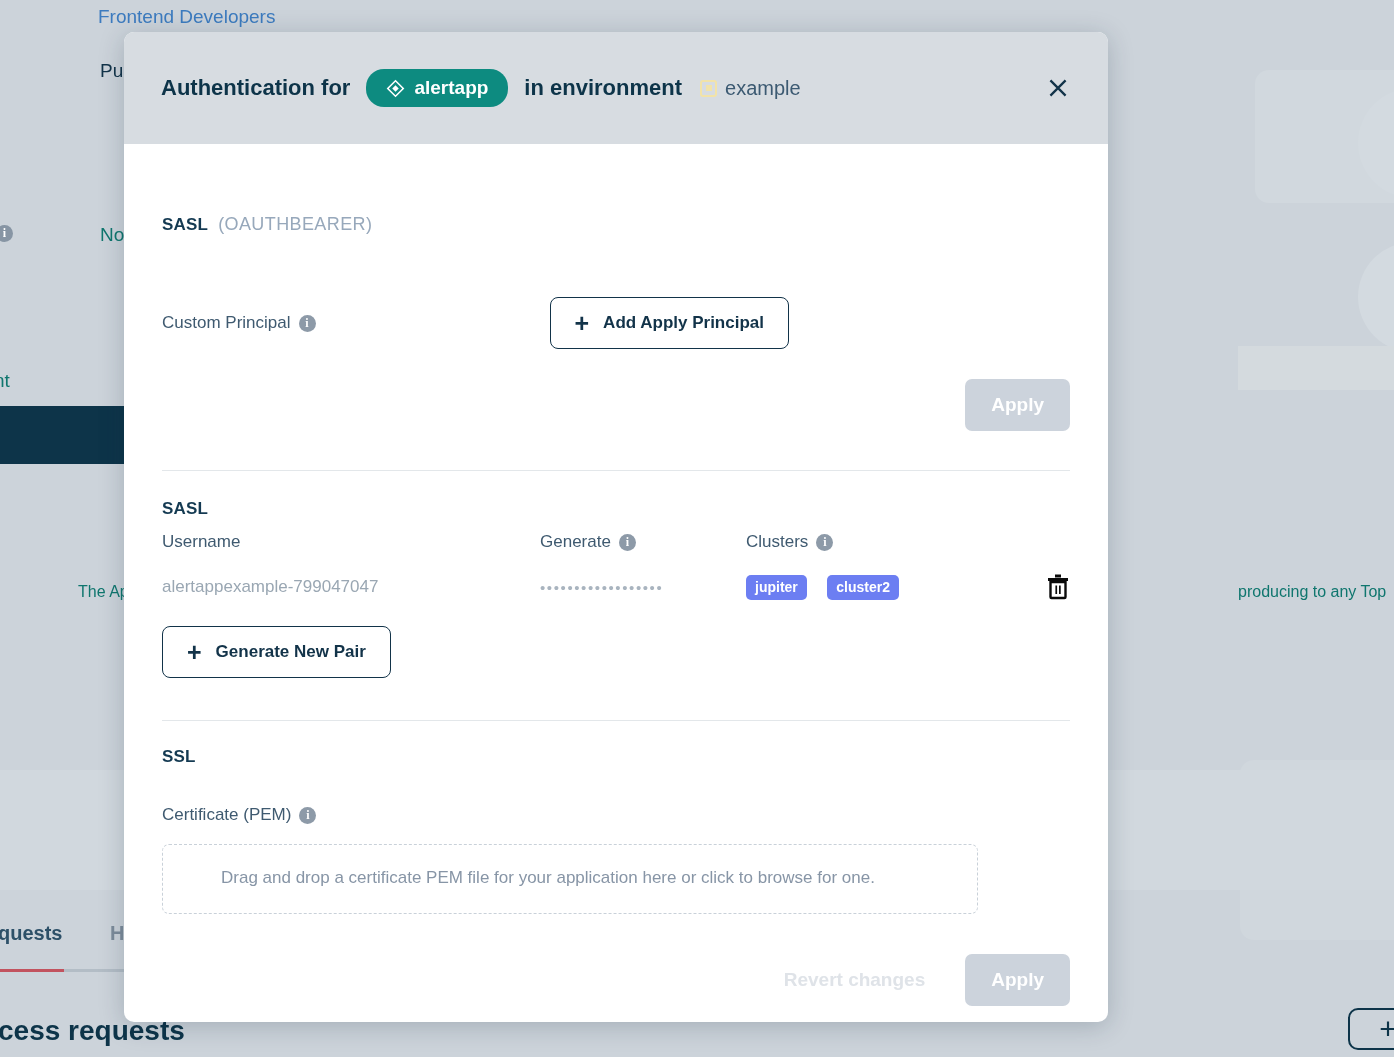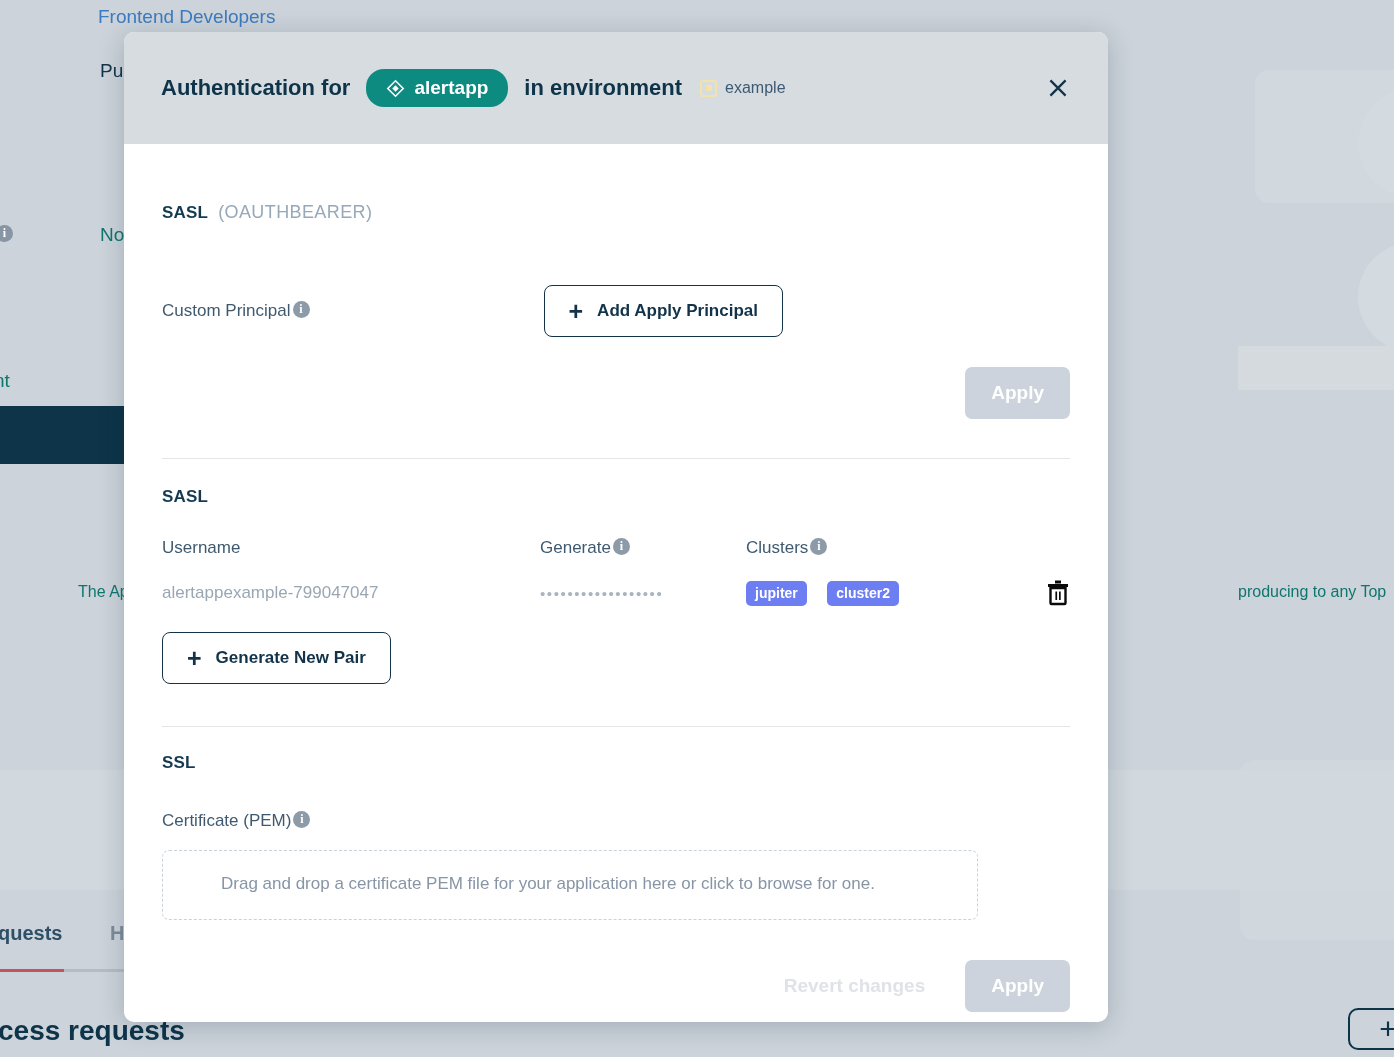--- a/index.html
+++ b/index.html
@@ -77,38 +77,38 @@
     margin: 0 16px;
     font-size: 19px; font-weight: bold; white-space: nowrap;
   }
   .diamond-icon { width: 19px; height: 19px; display: block; }
   .env-wrap { display: inline-flex; align-items: center; gap: 8px; margin-left: 18px; }
   .env-icon {
     width: 17px; height: 17px; border: 2.5px solid #f2e3a8; border-radius: 3px;
     display: flex; align-items: center; justify-content: center;
   }
   .env-icon i { width: 6px; height: 6px; background: #f2e3a8; display: block; }
-  .env-name { font-size: 16px; color: #3c5a72; }
+  .env-name { font-size: 20px; color: #3c5a72; }
   .close-btn {
     margin-left: auto; width: 36px; height: 36px; border: 0; background: none;
     cursor: pointer; display: flex; align-items: center; justify-content: center;
     color: #123349;
   }
 
-  .modal-body { padding: 0 38px; position: relative; height: calc(100% - 112px); }
+  .modal-body { padding: 12px 38px; position: relative; height: calc(100% - 112px); }
 
   .sec-title {
     font-size: 17px; font-weight: bold; color: #143a52; letter-spacing: .2px;
   }
   .sec-title .mech {
     font-weight: normal; color: #97a8bb; font-size: 18px; margin-left: 10px;
     letter-spacing: .4px;
   }
   .row-label {
-    font-size: 17px; color: #3f5a70; display: inline-flex; align-items: flex-start; gap: 2px;
+    font-size: 17px; color: #3f5a70; display: inline-flex; align-items: center; gap: 8px;
   }
   .i-icon {
     width: 17px; height: 17px; border-radius: 50%; background: #8d9aa8;
     color: #fff; font-size: 12px; font-weight: bold; text-align: center;
     line-height: 17px; font-family: "Liberation Serif", serif; flex: none;
   }
   .outline-btn {
     display: inline-flex; align-items: center; gap: 14px;
     border: 1.5px solid #123349; border-radius: 8px;
     background: #fff; color: #123349;
@@ -255,21 +255,21 @@
         <div style="display:flex; justify-content:flex-end; margin-top:30px;">
           <button class="apply-btn">Apply</button>
         </div>
       </div>
 
       <div class="divider" style="margin-top:39px;"></div>
 
       <div style="padding-top:28px;">
         <div class="sec-title">SASL</div>
 
-        <div class="cred-head" style="margin-top:31px;">
+        <div class="cred-head" style="margin-top:13px;">
           <span class="c-user">Username</span>
           <span class="c-pass row-label">
             <span>Generate</span>
             <span class="i-icon">i</span>
           </span>
           <span class="c-clus row-label">
             <span>Clusters</span>
             <span class="i-icon">i</span>
           </span>
         </div>

